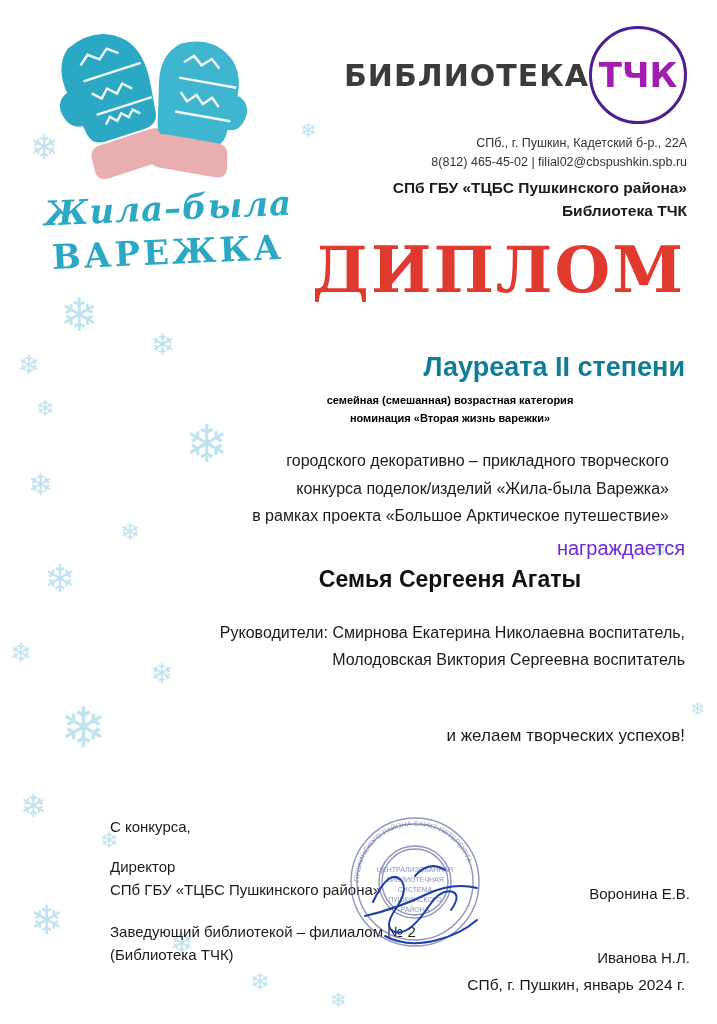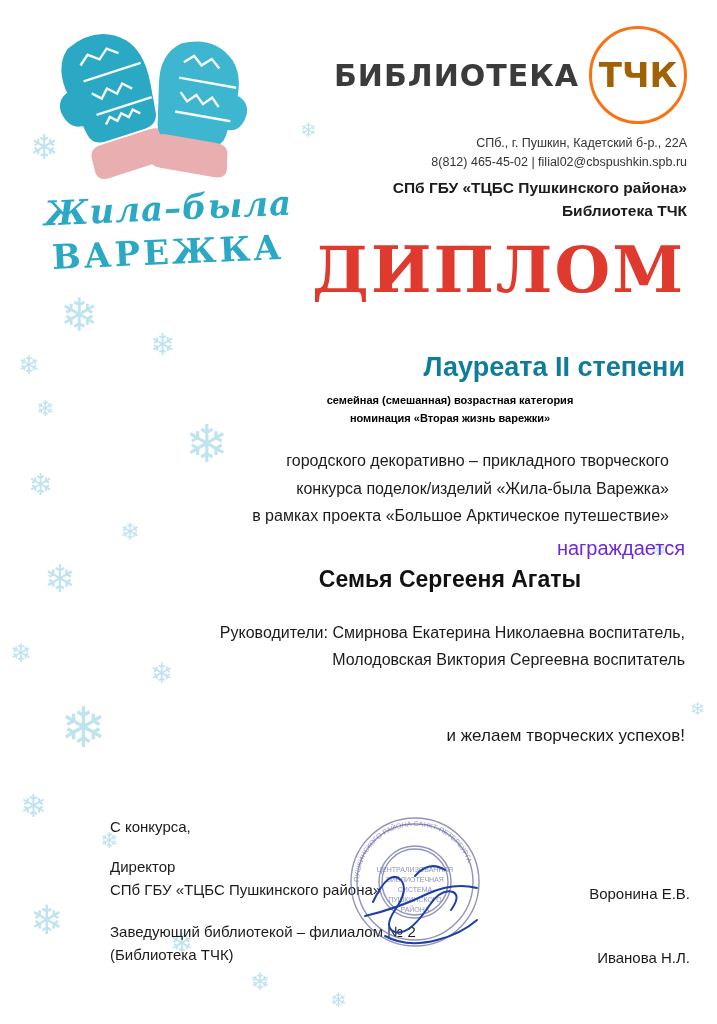--- a/index.html
+++ b/index.html
@@ -81,41 +81,41 @@
     right: 30px;
     top: 26px;
     width: 420px;
     text-align: right;
     z-index: 3;
   }
   .brandline {
     display: flex;
     align-items: center;
     justify-content: flex-end;
-    gap: 10px;
+    gap: 0;
   }
   .brand-word {
     font-family: "DejaVu Sans", sans-serif;
     font-size: 30px;
     font-weight: bold;
     letter-spacing: 1px;
     color: #3b3b3b;
   }
   .brand-circle {
     width: 92px;
     height: 92px;
     border-radius: 50%;
-    border: 3px solid #f97316;
+    border: 3px solid #4c1d95;
     display: flex;
     align-items: center;
     justify-content: center;
     font-family: "DejaVu Sans", sans-serif;
     font-size: 34px;
     font-weight: bold;
-    color: #a16207;
+    color: #a21caf;
     letter-spacing: 0px;
   }
   .addr {
     margin-top: 10px;
     font-size: 12.5px;
     color: #333;
     line-height: 1.55;
   }
 
   .org {
@@ -424,14 +424,15 @@
 
     <div class="sign-row">
       <div class="sign-left">
         <div>Заведующий библиотекой – филиалом № 2</div>
         <div>(Библиотека ТЧК)</div>
       </div>
       <div class="sign-right">Иванова Н.Л.</div>
     </div>
   </div>
 
+  <div class="date-line">СПб, г. Пушкин, январь 2024 г.</div>
 
 </div>
 
 </body></html>

